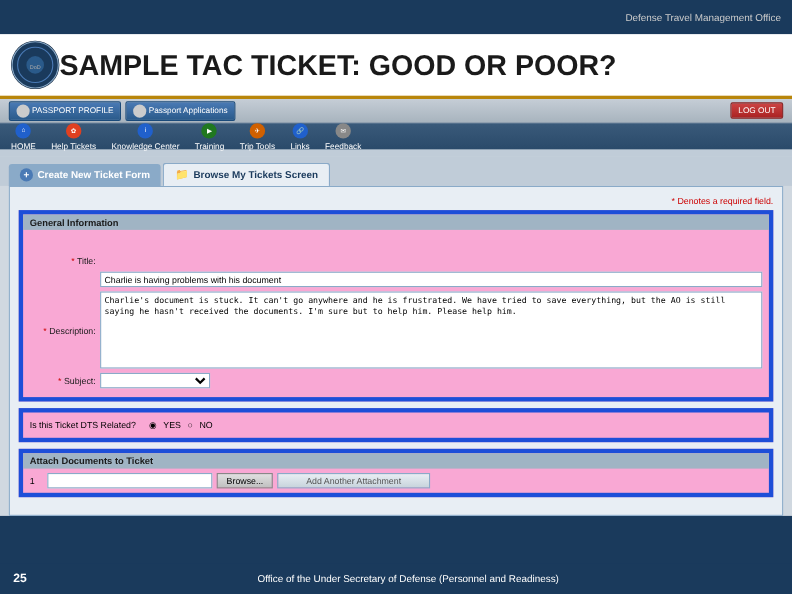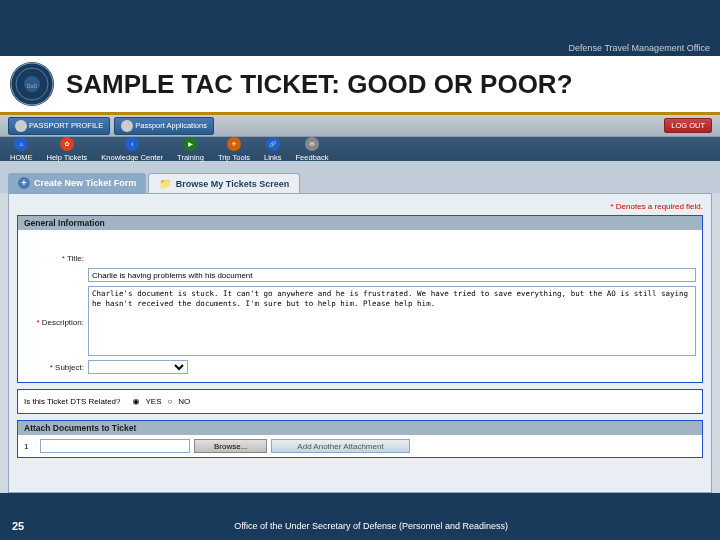--- a/index.html
+++ b/index.html
@@ -8,39 +8,37 @@
       height: 540px;
       font-family: Arial, sans-serif;
       background: #1a3a5c;
       overflow: hidden;
       position: relative;
     }
 
     
     .top-bar {
       background: #1a3a5c;
-      height: 16px;
+      height: 31px;
       display: flex;
       align-items: center;
       justify-content: flex-end;
       padding-right: 10px;
-      margin-top: 40px;
     }
     .top-bar-text {
       color: #ccc;
       font-size: 9px;
     }
 
     
     .header {
       background: #fff;
       padding: 6px 10px 6px 10px;
       display: flex;
       align-items: center;
-      gap: 12px;
       border-bottom: 3px solid #b8860b;
     }
     .logo {
       width: 44px;
       height: 44px;
       border-radius: 50%;
       background: radial-gradient(circle, #1a3a5c, #0a1a2e);
       display: flex;
       align-items: center;
       justify-content: center;
@@ -187,22 +185,22 @@
       min-height: 300px;
     }
     .required-note {
       text-align: right;
       font-size: 8px;
       color: #c00;
       margin-bottom: 4px;
     }
 
     .section-box {
-      background: #ffffff;
-      border: 1px solid #1d4ed8;
+      background: #f9a8d4;
+      border: 4px solid #1d4ed8;
       margin-bottom: 6px;
       padding: 4px 6px;
     }
     .section-title {
       font-size: 8.5px;
       font-weight: bold;
       color: #1a1a1a;
       background: #a0b4c4;
       margin: -4px -6px 4px -6px;
       padding: 2px 6px;
@@ -269,21 +267,21 @@
     .attach-input {
       background: #fff;
       border: 1px solid #8aaac8;
       height: 14px;
       width: 150px;
       font-size: 8px;
     }
     .browse-btn {
       background: linear-gradient(to bottom, #e0e0e0, #c0c0c0);
       border: 1px solid #888;
-      padding: 1px 19px;
+      padding: 1px 8px;
       font-size: 8px;
       cursor: pointer;
       height: 14px;
     }
     .add-attachment-btn {
       background: linear-gradient(to bottom, #e8eef4, #c8d4dc);
       border: 1px solid #8aaac8;
       padding: 1px 25px;
       font-size: 8px;
       cursor: pointer;

